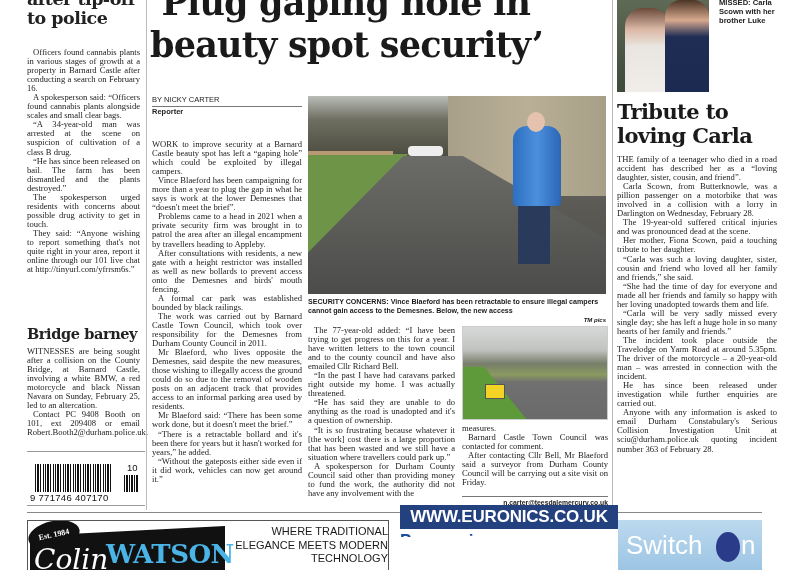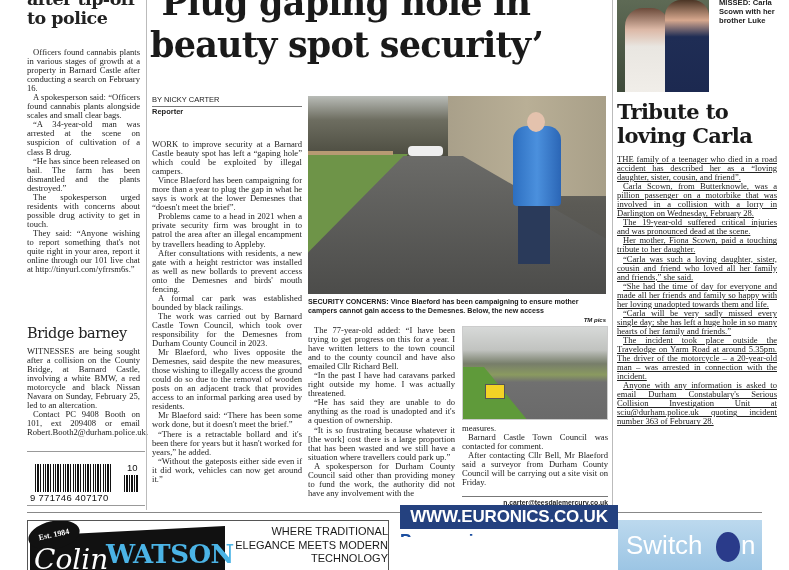--- a/index.html
+++ b/index.html
@@ -19,21 +19,21 @@
 
   .vrule { position: absolute; background: #bbb; width: 1px; }
   #left-headline {
     position: absolute; left: 27px; top: -10px; width: 118px;
     font-family: "DejaVu Serif", serif; font-weight: bold; font-size: 17.5px; line-height: 19px; color: #222;
     letter-spacing: -0.5px;
   }
   #left-story1 { position: absolute; left: 27px; top: 48px; width: 113px; }
   #bridge-head {
     position: absolute; left: 27px; top: 325px; width: 118px;
-    font-family: "DejaVu Serif", serif; font-weight: normal; font-size: 14.5px; line-height: 17px; color: #222; letter-spacing: -0.4px;
+    font-family: "DejaVu Serif", serif; font-weight: bold; font-size: 14.5px; line-height: 17px; color: #222; letter-spacing: -0.4px;
   }
   #left-story2 { position: absolute; left: 27px; top: 347px; width: 113px; }
 
   #barcode-box {
     position: absolute; left: 27px; top: 451px; width: 118px; height: 55px;
     border-top: 1px solid #999; border-bottom: 1px solid #999;
   }
   .bars { position: absolute; left: 8px; top: 12px; height: 28px; width: 76px;
     background: repeating-linear-gradient(90deg, #111 0 1px, #fff 1px 2px, #111 2px 4px, #fff 4px 5px, #111 5px 6px, #fff 6px 8px, #111 8px 9px, #fff 9px 10px);
   }
@@ -90,21 +90,21 @@
   #photo-carla .girl { position: absolute; left: 8px; top: 8px; width: 44px; height: 86px; background: linear-gradient(180deg,#6b4a3a 0%, #dcb8a6 25%, #e9e6e1 45%, #f1eee9 100%); border-radius: 18px 18px 0 0; }
   #photo-carla .boy { position: absolute; left: 48px; top: 0; width: 44px; height: 92px; background: linear-gradient(180deg,#4b3525 0%, #d7a88e 22%, #1f2d55 40%, #1c2950 100%); border-radius: 16px 16px 0 0; }
   #carla-caption {
     position: absolute; left: 719px; top: -2px; width: 60px;
     font-family: "Liberation Sans", sans-serif; font-weight: bold; font-size: 7.6px; line-height: 9.2px; color: #222;
   }
   #carla-headline {
     position: absolute; left: 617px; top: 100px; width: 170px;
     font-family: "DejaVu Serif", serif; font-weight: bold; font-size: 21px; line-height: 24px; color: #1a1a1a; letter-spacing: -0.6px;
   }
-  #carla-story { position: absolute; left: 617px; top: 155px; width: 160px; text-decoration: underline; }
+  #carla-story { position: absolute; left: 617px; top: 155px; width: 160px; }
 
   
   #ad-divider { position: absolute; left: 27px; top: 512px; width: 735px; height: 1px; background: #888; }
   #ad-watson { position: absolute; left: 27px; top: 520px; width: 362px; height: 50px; border: 1px solid #555; border-bottom: none; background: #fff; overflow: hidden; }
   #ad-watson .black-band { position: absolute; left: 2px; top: 10px; width: 195px; height: 45px; background: #111; transform: skewY(-3deg); }
   #ad-watson .est { position: absolute; left: 0; top: 0; width: 52px; height: 28px; background: #111; border-radius: 50%; color: #fff; font-family: "Liberation Serif", serif; font-weight: bold; font-size: 8px; text-align: center; line-height: 28px; transform: rotate(-12deg); }
   #ad-watson .colin { position: absolute; left: 6px; top: 24px; color: #fff; font-family: "DejaVu Serif", serif; font-style: italic; font-size: 28px; line-height: 30px; }
   #ad-watson .watson { position: absolute; left: 78px; top: 18px; color: #4bb4e6; font-family: "DejaVu Serif", serif; font-weight: bold; font-size: 26px; line-height: 30px; letter-spacing: -0.5px; }
   #ad-watson .tagline { position: absolute; left: 200px; top: 4px; width: 160px; text-align: right; font-family: "Liberation Sans", sans-serif; font-weight: normal; font-size: 11px; line-height: 13.5px; color: #1a1a1a; }
 
@@ -148,40 +148,40 @@
 <div id="main-headline">‘Plug gaping hole in beauty spot security’</div>
 <div id="byline">BY NICKY CARTER</div>
 <div id="role">Reporter</div>
 
 <div id="main-col1" class="body-text">
   <p class="first">WORK to improve security at a Barnard Castle beauty spot has left a “gaping hole” which could be exploited by illegal campers.</p>
   <p>Vince Blaeford has been campaigning for more than a year to plug the gap in what he says is work at the lower Demesnes that “doesn't meet the brief”.</p>
   <p>Problems came to a head in 2021 when a private security firm was brought in to patrol the area after an illegal encampment by travellers heading to Appleby.</p>
   <p>After consultations with residents, a new gate with a height restrictor was installed as well as new bollards to prevent access onto the Demesnes and birds' mouth fencing.</p>
   <p>A formal car park was established bounded by black railings.</p>
-  <p>The work was carried out by Barnard Castle Town Council, which took over responsibility for the Demesnes from Durham County Council in 2023.</p>
+  <p>The work was carried out by Barnard Castle Town Council, which took over responsibility for the Demesnes from Durham County Council in 2011.</p>
   <p>Mr Blaeford, who lives opposite the Demesnes, said despite the new measures, those wishing to illegally access the ground could do so due to the removal of wooden posts on an adjacent track that provides access to an informal parking area used by residents.</p>
   <p>Mr Blaeford said: “There has been some work done, but it doesn't meet the brief.”</p>
   <p>“There is a retractable bollard and it's been there for years but it hasn't worked for years,” he added.</p>
   <p>“Without the gateposts either side even if it did work, vehicles can now get around it.”</p>
 </div>
 
 <div id="photo-main">
   <div class="trees"></div>
   <div class="wall"></div>
   <div class="grass"></div>
   <div class="road"></div>
   <div class="fence"></div>
   <div class="car"></div>
   <div class="man-legs"></div>
   <div class="man-jacket"></div>
   <div class="man-head"></div>
 </div>
 <div id="caption-main">
-  <span>SECURITY CONCERNS: Vince Blaeford has been campaigning to ensure mother campers cannot gain access to the Demesnes. Below, the new access</span>
+  <span>SECURITY CONCERNS: Vince Blaeford has been retractable to ensure illegal campers cannot gain access to the Demesnes. Below, the new access</span>
   <span id="caption-credit">TM pics</span>
 </div>
 
 <div id="main-col2" class="body-text">
   <p>The 77-year-old added: “I have been trying to get progress on this for a year. I have written letters to the town council and to the county council and have also emailed Cllr Richard Bell.</p>
   <p>“In the past I have had caravans parked right outside my home. I was actually threatened.</p>
   <p>“He has said they are unable to do anything as the road is unadopted and it's a question of ownership.</p>
   <p>“It is so frustrating because whatever it [the work] cost there is a large proportion that has been wasted and we still have a situation where travellers could park up.”</p>
   <p>A spokesperson for Durham County Council said other than providing money to fund the work, the authority did not have any involvement with the</p>
 </div>
@@ -208,20 +208,21 @@
 <div id="carla-headline">Tribute to loving Carla</div>
 <div id="carla-story" class="body-text">
   <p class="first">THE family of a teenager who died in a road accident has described her as a “loving daughter, sister, cousin, and friend”.</p>
   <p>Carla Scown, from Butterknowle, was a pillion passenger on a motorbike that was involved in a collision with a lorry in Darlington on Wednesday, February 28.</p>
   <p>The 19-year-old suffered critical injuries and was pronounced dead at the scene.</p>
   <p>Her mother, Fiona Scown, paid a touching tribute to her daughter.</p>
   <p>“Carla was such a loving daughter, sister, cousin and friend who loved all her family and friends,” she said.</p>
   <p>“She had the time of day for everyone and made all her friends and family so happy with her loving unadopted towards them and life.</p>
   <p>“Carla will be very sadly missed every single day; she has left a huge hole in so many hearts of her family and friends.”</p>
   <p>The incident took place outside the Travelodge on Yarm Road at around 5.35pm. The driver of the motorcycle – a 20-year-old man – was arrested in connection with the incident.</p>
+  <p>He has since been released under investigation while further enquiries are carried out.</p>
   <p>Anyone with any information is asked to email Durham Constabulary's Serious Collision Investigation Unit at sciu@durham.police.uk quoting incident number 363 of February 28.</p>
 </div>
 
 <div id="ad-divider"></div>
 
 <div id="ad-watson">
   <div class="black-band"></div>
   <div class="est">Est. 1984</div>
   <div class="colin">Colin</div>
   <div class="watson">WATSON</div>

